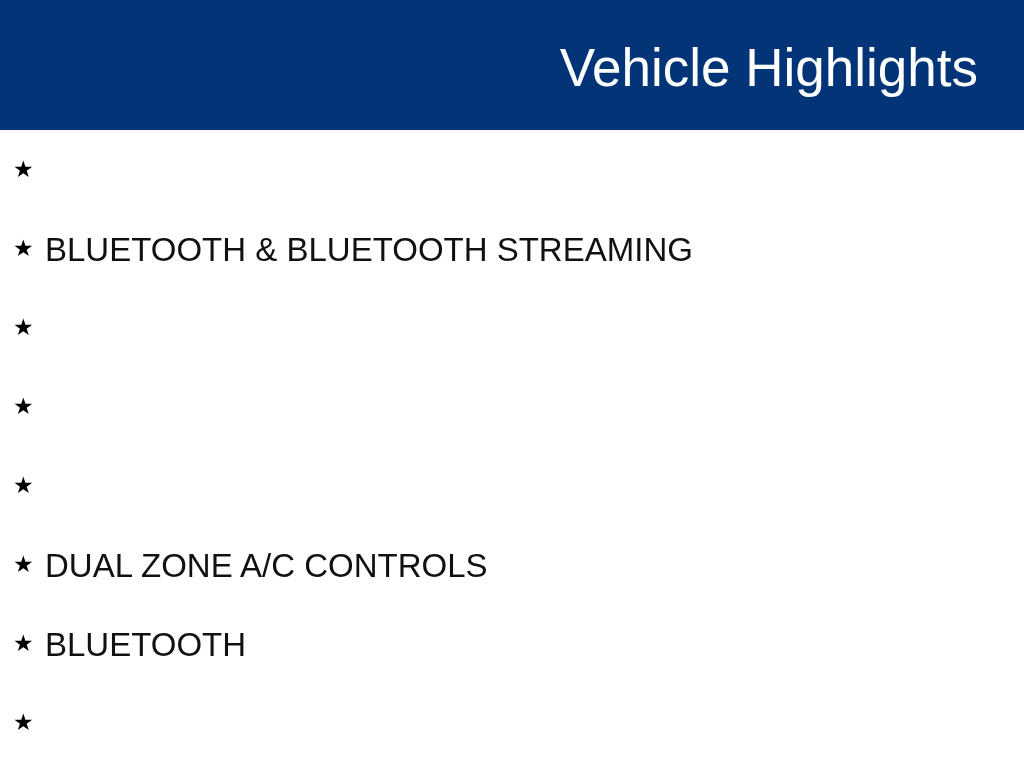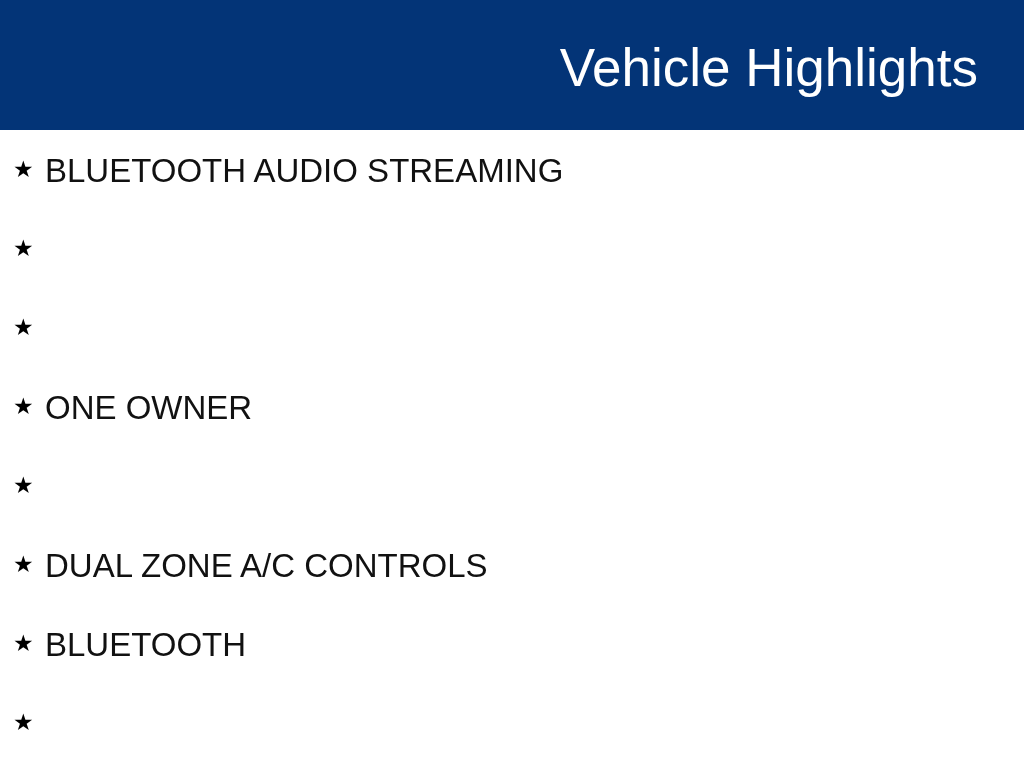--- a/index.html
+++ b/index.html
@@ -113,34 +113,33 @@
 <div id="slide">
 
   <div class="header-band">
     <h1 class="header-title">Vehicle Highlights</h1>
   </div>
 
   <ul class="highlights-list">
 
     <li class="highlight-item">
       <span class="star-bullet">★</span>
-      <span class="highlight-label">BLUETOOTH AUDIO STREAMING</span>
+    </li>
+
+    <li class="highlight-item">
+      <span class="star-bullet">★</span>
+      <span class="highlight-label">BLUETOOTH &amp; BLUETOOTH STREAMING</span>
     </li>
 
     <li class="highlight-item">
       <span class="star-bullet">★</span>
     </li>
 
     <li class="highlight-item">
       <span class="star-bullet">★</span>
-    </li>
-
-    <li class="highlight-item">
-      <span class="star-bullet">★</span>
-      <span class="highlight-label">ONE OWNER</span>
     </li>
 
     <li class="highlight-item">
       <span class="star-bullet">★</span>
     </li>
 
     <li class="highlight-item">
       <span class="star-bullet">★</span>
       <span class="highlight-label">DUAL ZONE A/C CONTROLS</span>
     </li>

